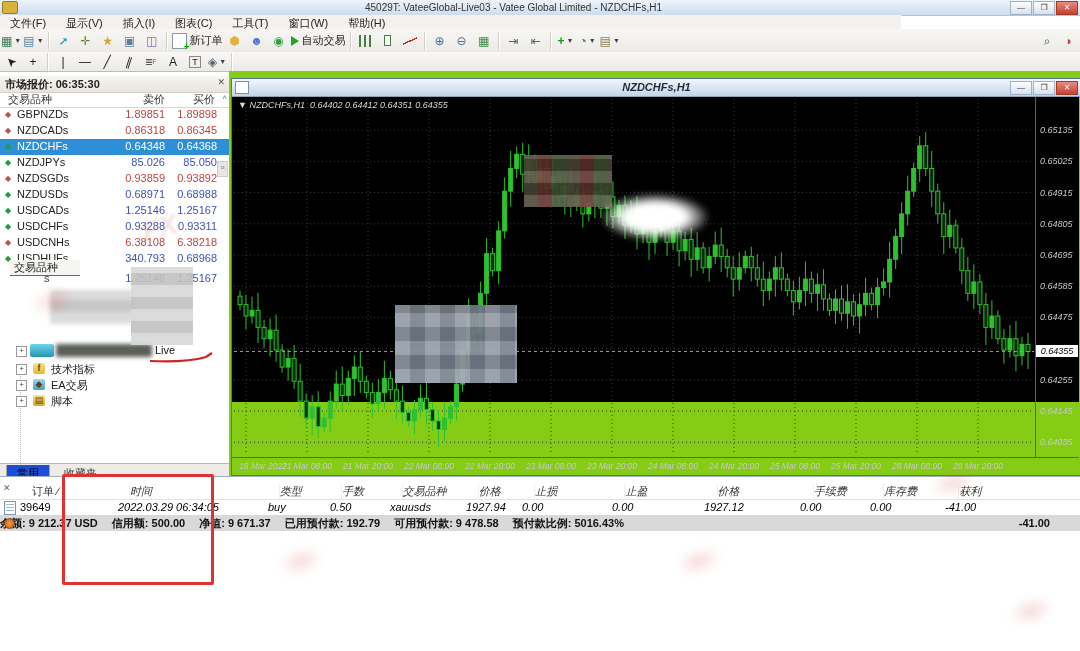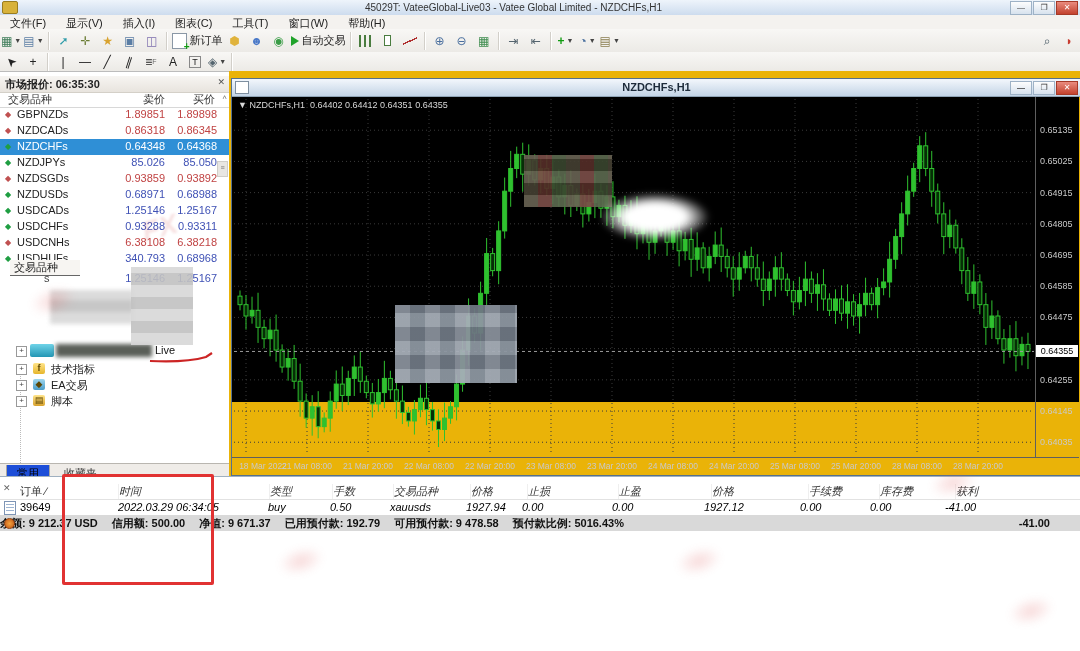--- a/index.html
+++ b/index.html
@@ -8,21 +8,21 @@
   
   .titlebar{position:absolute;left:0;top:0;width:1080px;height:15px;
     background:linear-gradient(#eef4fb,#cddcee);border-bottom:1px solid #b6c6d8;
     display:flex;align-items:center;font-size:10px;color:#333;}
   .titlebar .app-ico{width:14px;height:11px;margin-left:2px;background:#d8b23a;border:1px solid #9a7d20;border-radius:2px;}
   .titlebar .ttl{flex:1;text-align:center;white-space:nowrap;overflow:hidden;}
   .wctl{display:flex;margin-right:2px;}
   .wctl span{width:20px;height:12px;margin-left:1px;border:1px solid #9eb2c6;background:linear-gradient(#fdfdfd,#d7e2ee);
     font-size:8px;line-height:11px;text-align:center;color:#333;}
   .wctl .close{background:linear-gradient(#e98b7e,#c3422e);color:#fff;border-color:#a53a28;}
-  .menubar{position:absolute;left:0;top:15px;width:1080px;height:14px;background:#f4f2ef;border-bottom:1px solid #e0ddd8;display:flex;}
+  .menubar{position:absolute;left:0;top:15px;width:901px;height:14px;background:#f4f2ef;border-bottom:1px solid #e0ddd8;display:flex;}
   .menubar span{padding:1px 10px 0 10px;font-size:11px;color:#222;}
   .toolbar1{position:absolute;left:0;top:29px;width:1080px;height:23px;background:linear-gradient(#f8f7f5,#eceae6);
     border-bottom:1px solid #d9d6d0;display:flex;align-items:center;}
   .toolbar2{position:absolute;left:0;top:52px;width:1080px;height:19px;background:linear-gradient(#f8f7f5,#eceae6);
     border-bottom:1px solid #bcbcbc;display:flex;align-items:center;}
   .tb-btn{min-width:20px;height:19px;display:flex;align-items:center;justify-content:center;margin:0 1px;
     font-size:12px;color:#55656f;}
   .tb-btn .lbl{font-size:11px;color:#222;margin-left:3px;}
   .tb-btn .drop{font-size:7px;color:#444;margin-left:2px;}
   .sep{width:1px;height:18px;background:#d2cfc9;border-right:1px solid #fff;margin:0 3px;}
@@ -70,21 +70,21 @@
   .nav-plus{width:9px;height:9px;border:1px solid #999;background:#fff;font-size:8px;line-height:7px;text-align:center;color:#444;}
   .nav-item{position:absolute;left:0;width:229px;height:16px;font-size:11px;color:#222;}
   .nav-item .nav-plus{position:absolute;left:16px;top:3px;}
   .nav-item .nico{position:absolute;left:33px;top:2px;width:12px;height:11px;border-radius:2px;
      font-size:9px;color:#5c4705;text-align:center;line-height:11px;font-weight:bold;}
   .nav-item .nlabel{position:absolute;left:51px;top:1px;}
   .nav-tabs{position:absolute;left:0;top:387px;width:229px;height:18px;background:#efece8;border-top:1px solid #b9b6b0;}
   .nav-tab{position:absolute;top:1px;height:15px;padding:1px 10px 0 10px;font-size:11px;color:#333;}
   .nav-tab.active{background:#1d4ed8;border:1px solid #a9a6a0;border-top:none;color:#000;}
   
-  .mdi{position:absolute;left:229px;top:71px;width:851px;height:405px;background:#eab308;}
+  .mdi{position:absolute;left:229px;top:71px;width:851px;height:405px;background:#84cc16;font-style:italic;}
   .chartwin{position:absolute;left:2px;top:7px;width:849px;height:396px;border:1px solid #5e7differ;}
   .chartwin{border:1px solid #56718c;}
   .chart-title{position:relative;height:17px;background:linear-gradient(#f3f7fc,#c3d4e6);
      border-bottom:1px solid #8fa3b5;font-size:11px;font-weight:bold;color:#1d2b3a;text-align:center;line-height:16px;}
   .chart-title .cico{position:absolute;left:3px;top:2px;width:12px;height:11px;background:#fff;border:1px solid #7e8fa0;}
   .chart-title .wctl{position:absolute;right:1px;top:2px;}
   .chart-body{position:relative;width:847px;height:305px;background:#000;}
   #plot{position:absolute;left:2px;top:2px;}
   .axis-v{position:absolute;left:803px;top:0;height:360px;border-left:1px solid #5f5f5f;}
   .p-tick{position:absolute;left:808px;font-size:9px;color:#c9c9c9;white-space:nowrap;}
@@ -745,21 +745,21 @@
         <div class="mosaic mz-olive" style="left:292px;top:58px;width:88px;height:52px"></div>
         <div class="mosaic blob-white" style="left:368px;top:96px;width:110px;height:48px;border-radius:50%"></div>
         <div class="mosaic mz-grey" style="left:163px;top:208px;width:122px;height:78px"></div>
       </div>
     </div>
   </div>
 
   <div class="terminal">
     <span class="t-close">✕</span>
     <div class="t-row hdr" id="t-head">
-        <div class="t-cell" style="width: 98px; padding-left: 20px;">订单 ∕</div>
+        <div class="t-cell" style="width: 98px; padding-left: 32px;">订单 ∕</div>
         <div class="t-cell r" style="width: 150px;">时间</div>
         <div class="t-cell r" style="width: 62px;">类型</div>
         <div class="t-cell r" style="width: 60px;">手数</div>
         <div class="t-cell r" style="width: 76px;">交易品种</div>
         <div class="t-cell r" style="width: 56px;">价格</div>
         <div class="t-cell r" style="width: 90px;">止损</div>
         <div class="t-cell r" style="width: 92px;">止盈</div>
         <div class="t-cell r" style="width: 96px;">价格</div>
         <div class="t-cell r" style="width: 70px;">手续费</div>
         <div class="t-cell r" style="width: 75px;">库存费</div>

